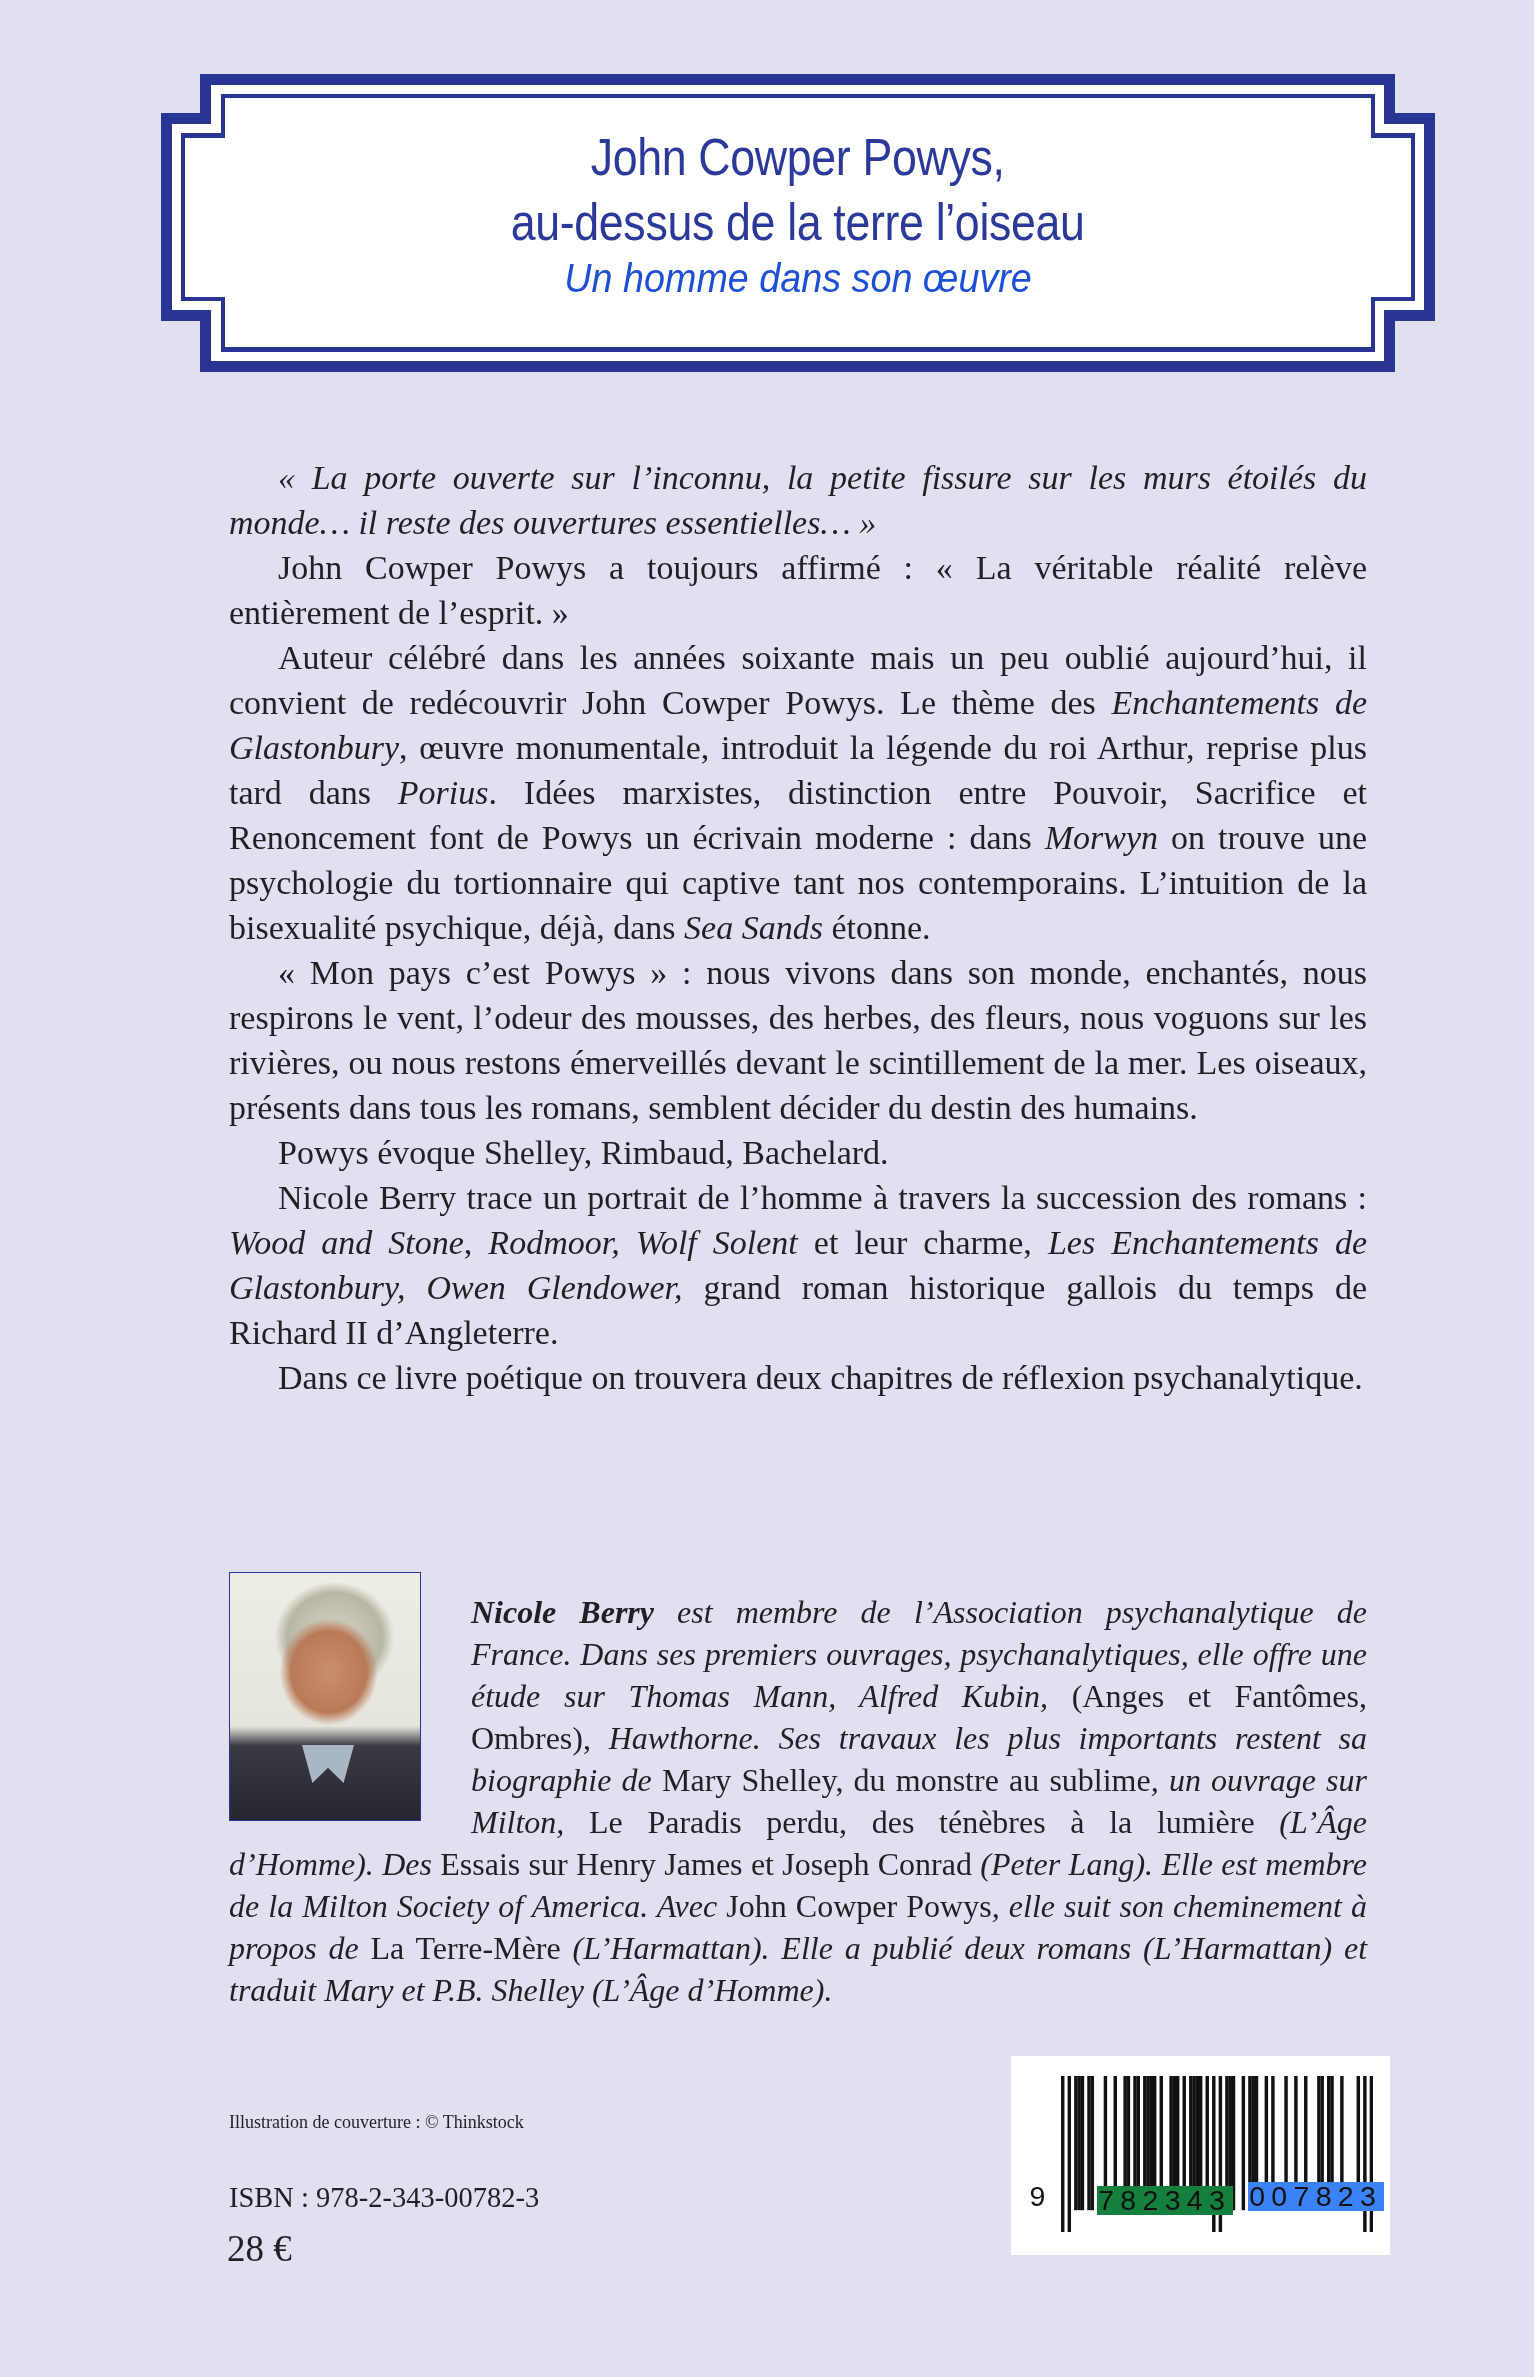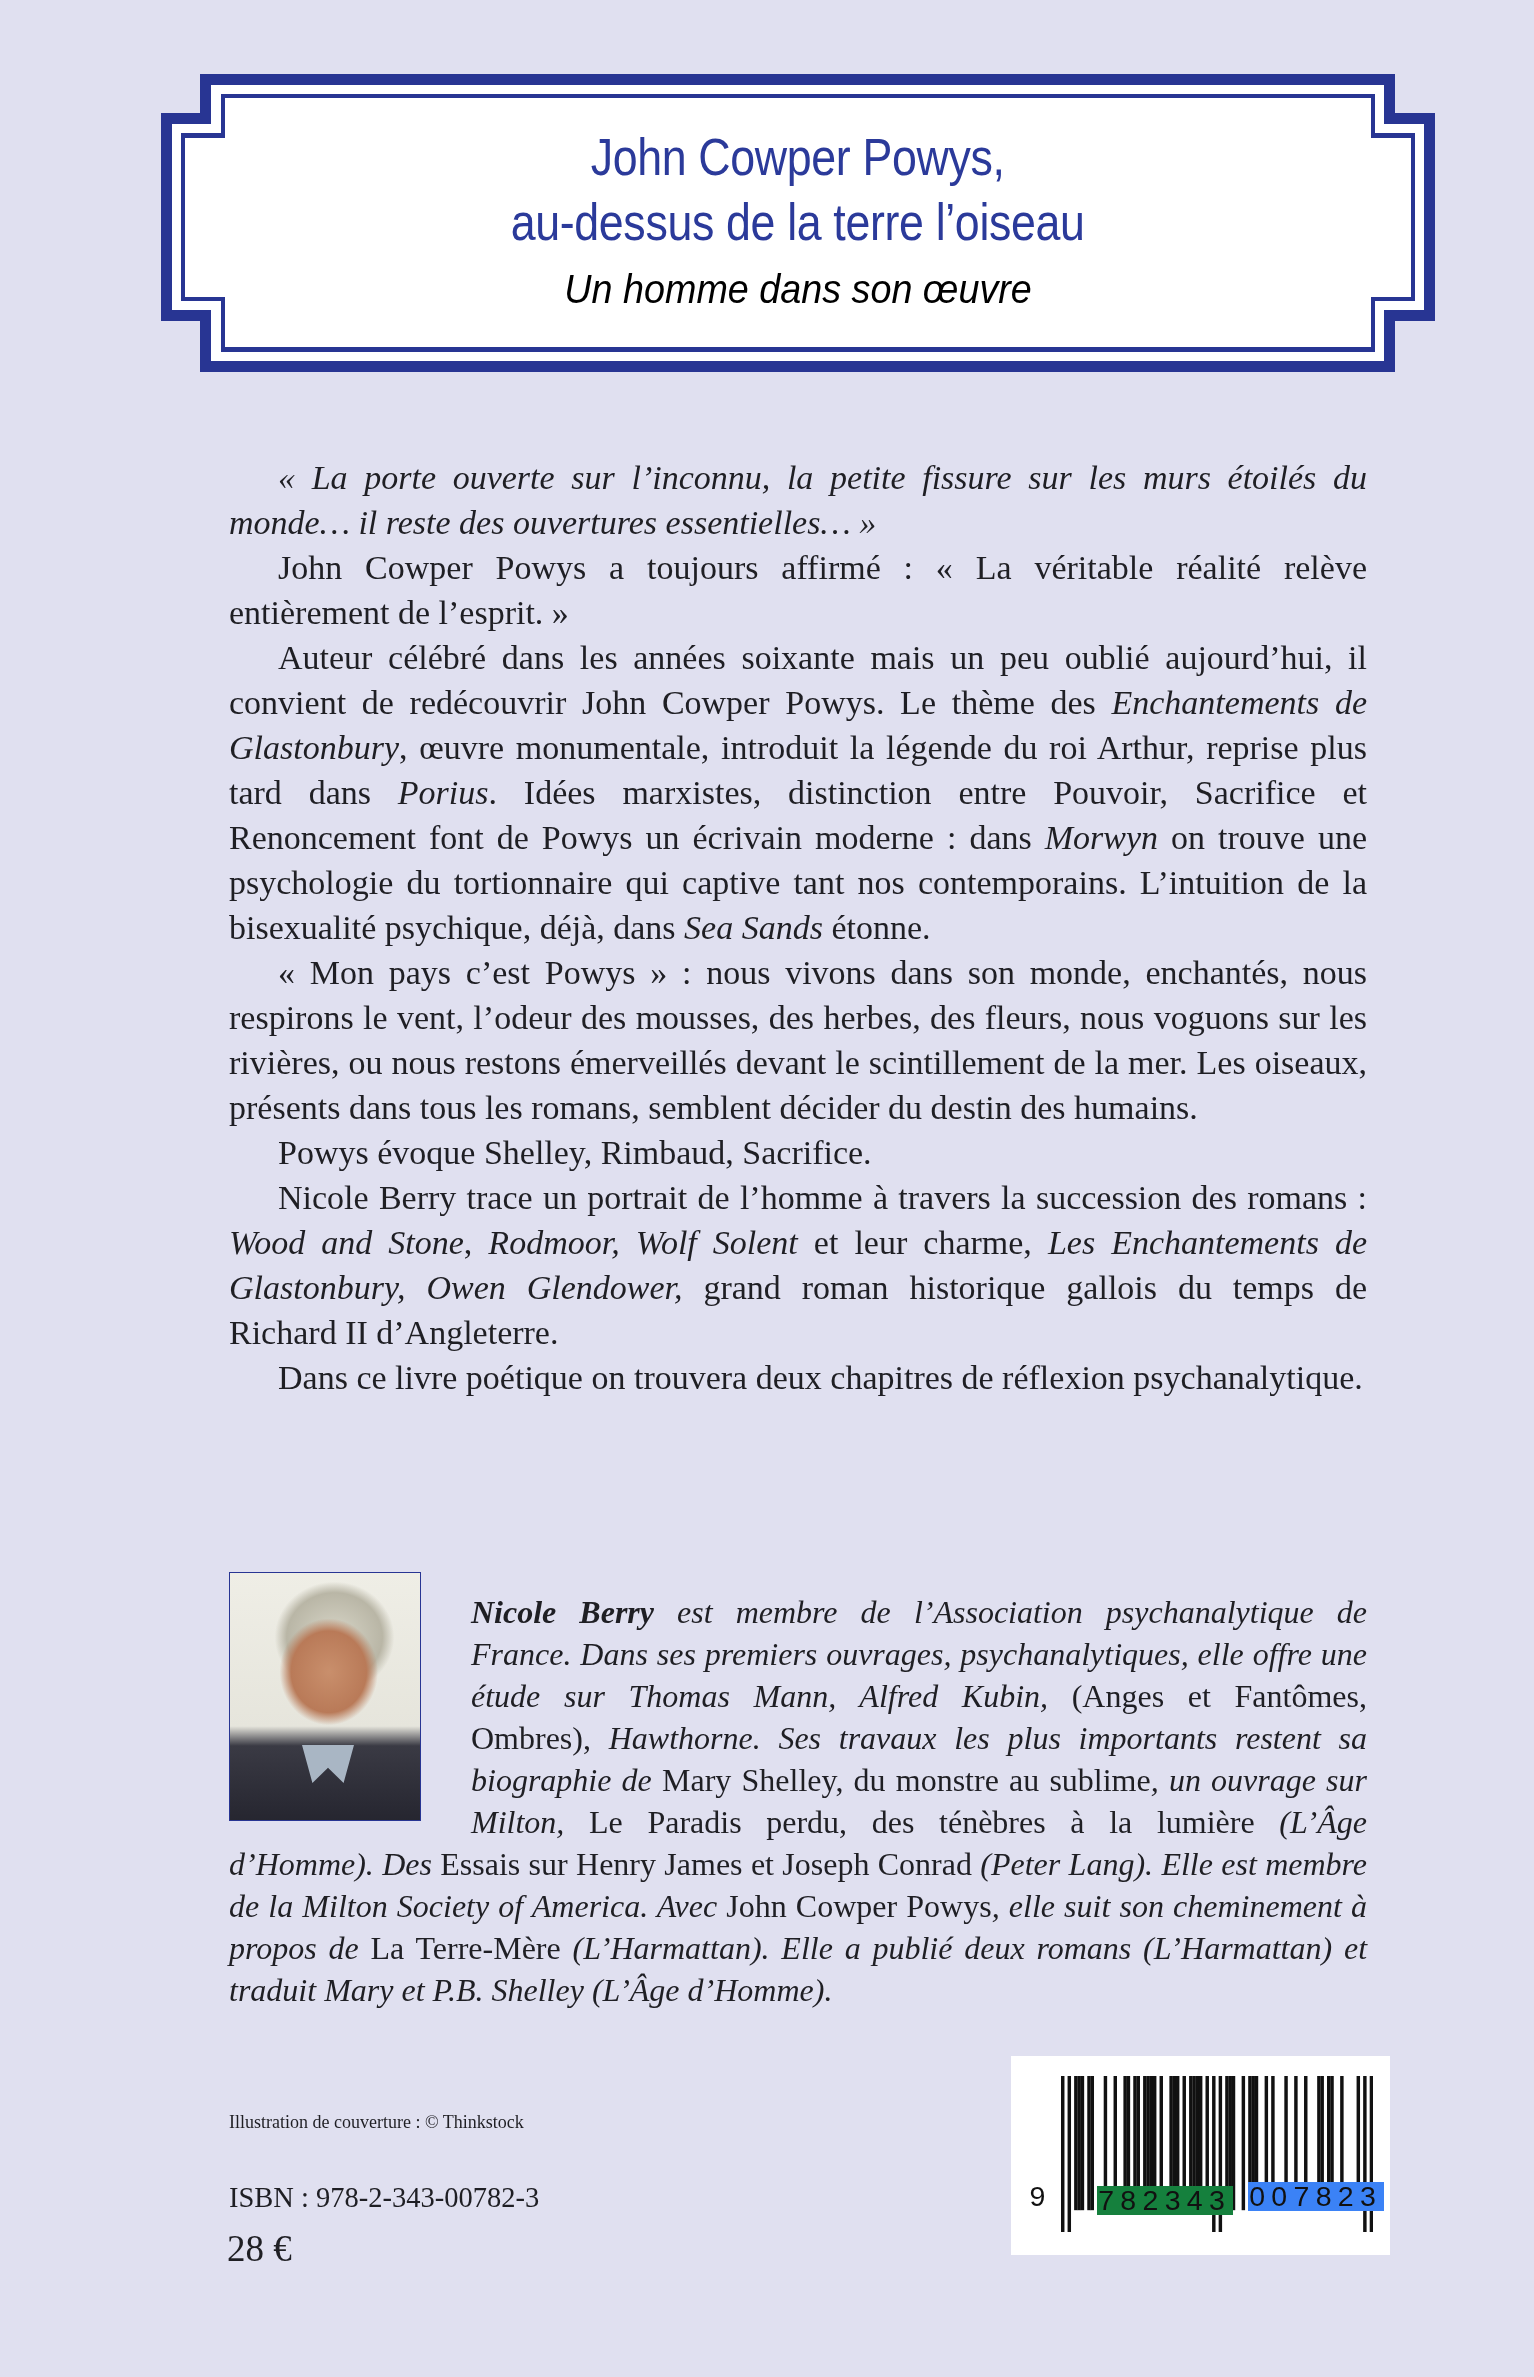--- a/index.html
+++ b/index.html
@@ -45,24 +45,24 @@
     font-size: 52px;
     line-height: 1;
     white-space: nowrap;
     letter-spacing: -0.4px;
   }
   .title-line span { display: inline-block; transform: scaleX(0.86); transform-origin: center; }
   .title-line.l1 { top: 57px; }
   .title-line.l2 { top: 122px; }
   .subtitle {
     position: absolute;
-    left: 0; right: 0; top: 195px;
+    left: 0; right: 0; top: 184px;
     font-family: "Liberation Sans", "DejaVu Sans", sans-serif;
     font-style: italic;
-    color: #000000;
+    color: #1d4ed8;
     font-size: 41px;
     line-height: 1;
     white-space: nowrap;
   }
   .subtitle span { display: inline-block; transform: scaleX(0.92); transform-origin: center; }
 
   
   .body-text {
     position: absolute;
     left: 229px;
@@ -163,21 +163,21 @@
     <div class="title-line l1"><span>John Cowper Powys,</span></div>
     <div class="title-line l2"><span>au-dessus de la terre l’oiseau</span></div>
     <div class="subtitle"><span>Un homme dans son œuvre</span></div>
   </div>
 
   <div class="body-text" id="body-text">
       <p><em>« La porte ouverte sur l’inconnu, la petite fissure sur les murs étoilés du monde… il reste des ouvertures essentielles… »</em></p>
       <p><span>John Cowper Powys a toujours affirmé : « La véritable réalité relève entièrement de l’esprit. »</span></p>
       <p><span>Auteur célébré dans les années soixante mais un peu oublié aujourd’hui, il convient de redécouvrir John Cowper Powys. Le thème des </span><em>Enchantements de Glastonbury</em><span>, œuvre monumentale, introduit la légende du roi Arthur, reprise plus tard dans </span><em>Porius</em><span>. Idées marxistes, distinction entre Pouvoir, Sacrifice et Renoncement font de Powys un écrivain moderne : dans </span><em>Morwyn</em><span> on trouve une psychologie du tortionnaire qui captive tant nos contemporains. L’intuition de la bisexualité psychique, déjà, dans </span><em>Sea Sands</em><span> étonne.</span></p>
       <p><span>« Mon pays c’est Powys » : nous vivons dans son monde, enchantés, nous respirons le vent, l’odeur des mousses, des herbes, des fleurs, nous voguons sur les rivières, ou nous restons émerveillés devant le scintillement de la mer. Les oiseaux, présents dans tous les romans, semblent décider du destin des humains.</span></p>
-      <p><span>Powys évoque Shelley, Rimbaud, Sacrifice.</span></p>
+      <p><span>Powys évoque Shelley, Rimbaud, Bachelard.</span></p>
       <p><span>Nicole Berry trace un portrait de l’homme à travers la succession des romans : </span><em>Wood and Stone</em><span>, </span><em>Rodmoor, Wolf Solent</em><span> et leur charme, </span><em>Les Enchantements de Glastonbury, Owen Glendower,</em><span> grand roman historique gallois du temps de Richard II d’Angleterre.</span></p>
       <p><span>Dans ce livre poétique on trouvera deux chapitres de réflexion psychanalytique.</span></p>
     </div>
 
   <div class="bio">
     <div class="author-photo" title="Portrait de Nicole Berry">
       <div class="collar"></div>
     </div>
     <div class="bio-text" id="bio-text"><span class="name">Nicole Berry</span><span> est membre de l’Association psychanalytique de France. Dans ses premiers ouvrages, psychanalytiques, elle offre une étude sur Thomas Mann, Alfred Kubin, </span><span class="roman">(Anges et Fantômes, Ombres), </span><span>Hawthorne. Ses travaux les plus importants restent sa biographie de </span><span class="roman">Mary Shelley, du monstre au sublime</span><span>, un ouvrage sur Milton, </span><span class="roman">Le Paradis perdu, des ténèbres à la lumière </span><span>(L’Âge d’Homme). Des </span><span class="roman">Essais sur Henry James et Joseph Conrad </span><span>(Peter Lang). Elle est membre de la Milton Society of America. Avec </span><span class="roman">John Cowper Powys</span><span>, elle suit son cheminement à propos de </span><span class="roman">La Terre-Mère </span><span>(L’Harmattan). Elle a publié deux romans (L’Harmattan) et traduit Mary et P.B. Shelley (L’Âge d’Homme).</span></div>
   </div>

